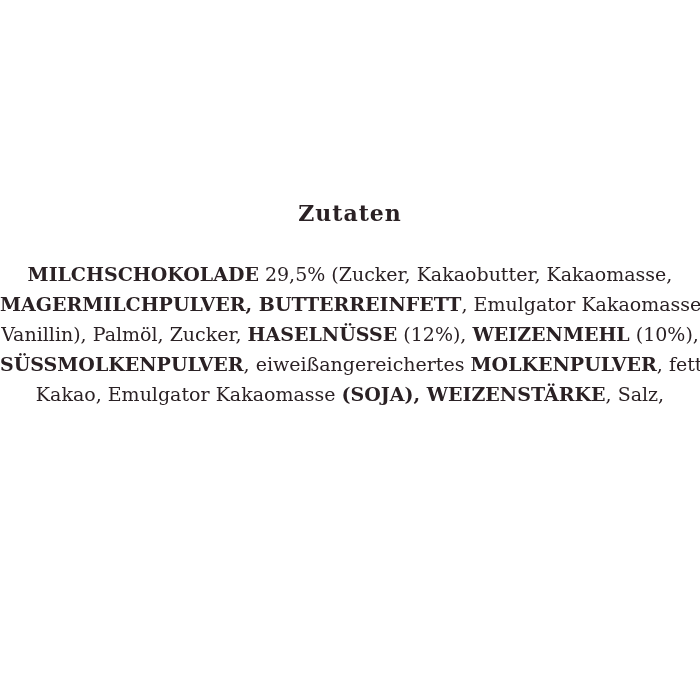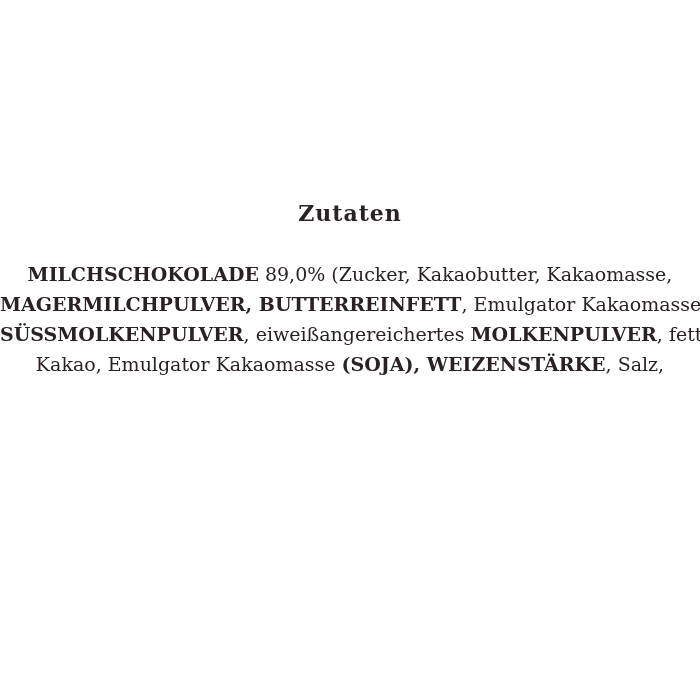--- a/index.html
+++ b/index.html
@@ -46,18 +46,19 @@
   }
   .seg{font-weight:normal;}
   .seg.bold{font-weight:bold;}
 </style>
 </head>
 <body>
 
 <div class="label">
   <h2 class="title">Zutaten</h2>
   <div class="ingredients-body">
-      <div class="line"><span class="seg bold">MILCHSCHOKOLADE</span><span class="seg"> 89,0% (Zucker, Kakaobutter, Kakaomasse,</span></div>
+      <div class="line"><span class="seg bold">MILCHSCHOKOLADE</span><span class="seg"> 29,5% (Zucker, Kakaobutter, Kakaomasse,</span></div>
       <div class="line"><span class="seg bold">MAGERMILCHPULVER, BUTTERREINFETT</span><span class="seg">, Emulgator Kakaomasse </span><span class="seg bold">(SOJA)</span></div>
+      <div class="line"><span class="seg">Vanillin), Palmöl, Zucker, </span><span class="seg bold">HASELNÜSSE</span><span class="seg"> (12%), </span><span class="seg bold">WEIZENMEHL</span><span class="seg"> (10%),</span></div>
       <div class="line"><span class="seg bold">SÜSSMOLKENPULVER</span><span class="seg">, eiweißangereichertes </span><span class="seg bold">MOLKENPULVER</span><span class="seg">, fettarmer</span></div>
       <div class="line"><span class="seg">Kakao, Emulgator Kakaomasse </span><span class="seg bold">(SOJA), WEIZENSTÄRKE</span><span class="seg">, Salz,</span></div>
     </div>
 </div>
 
 </body></html>

